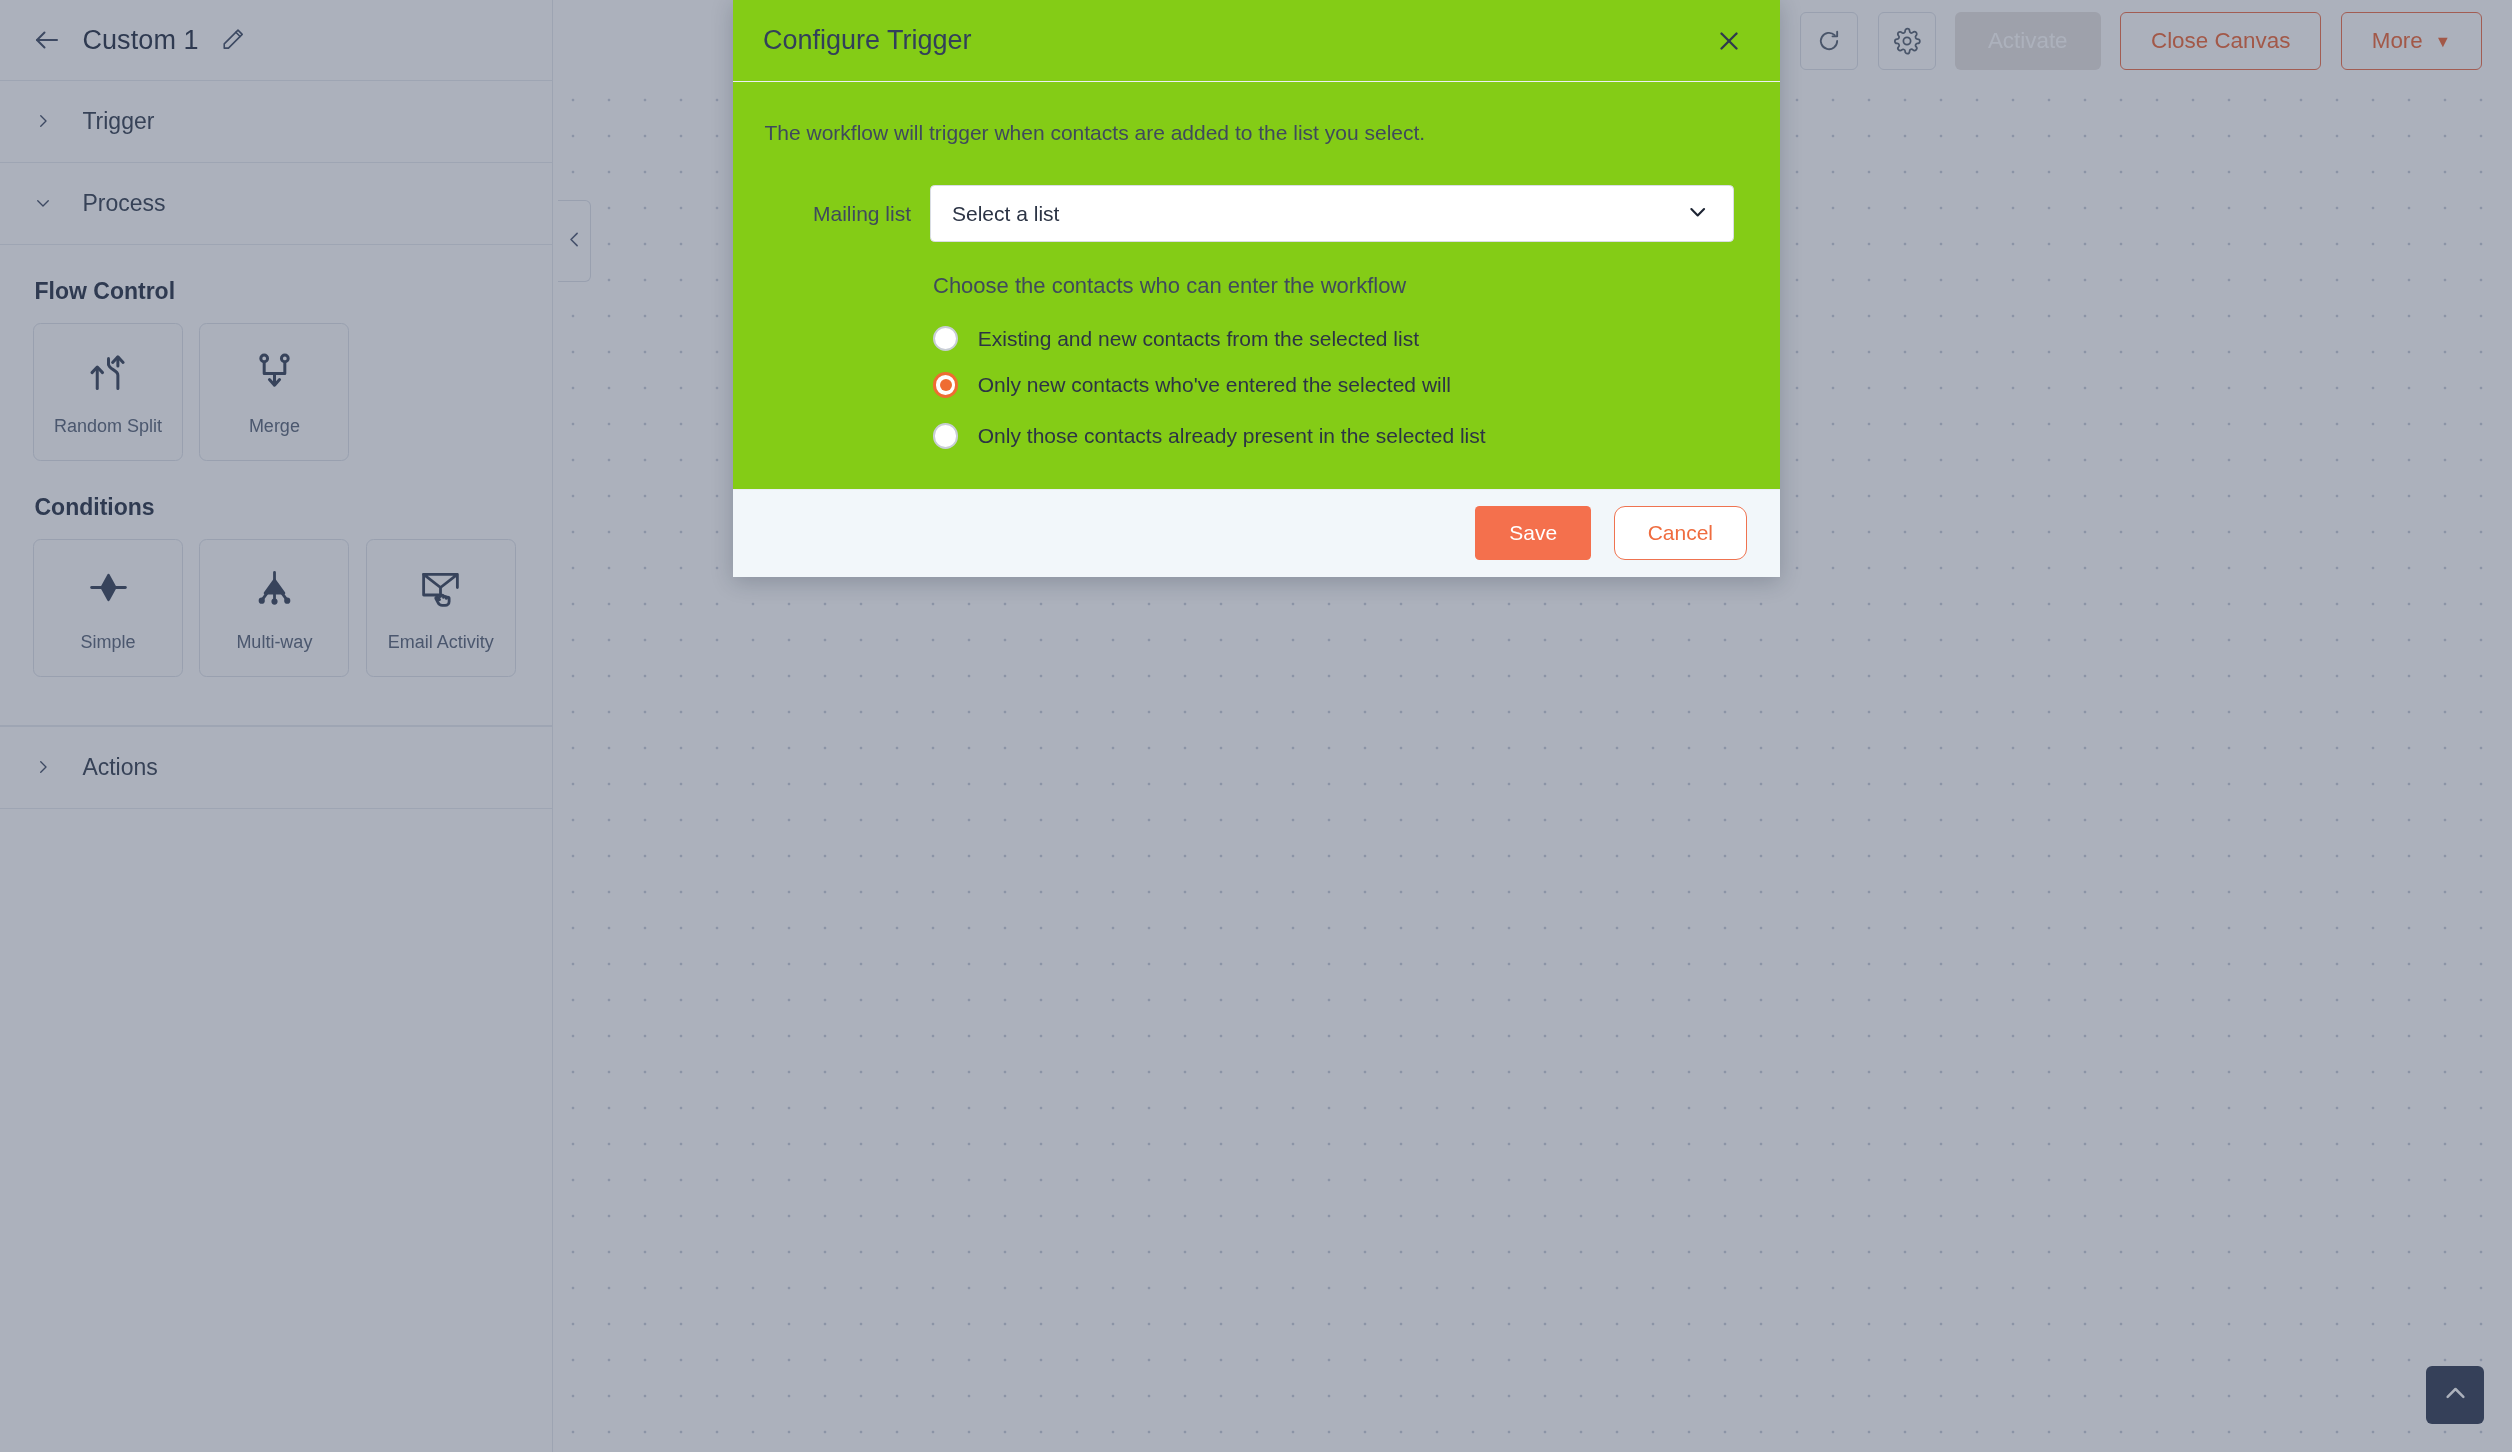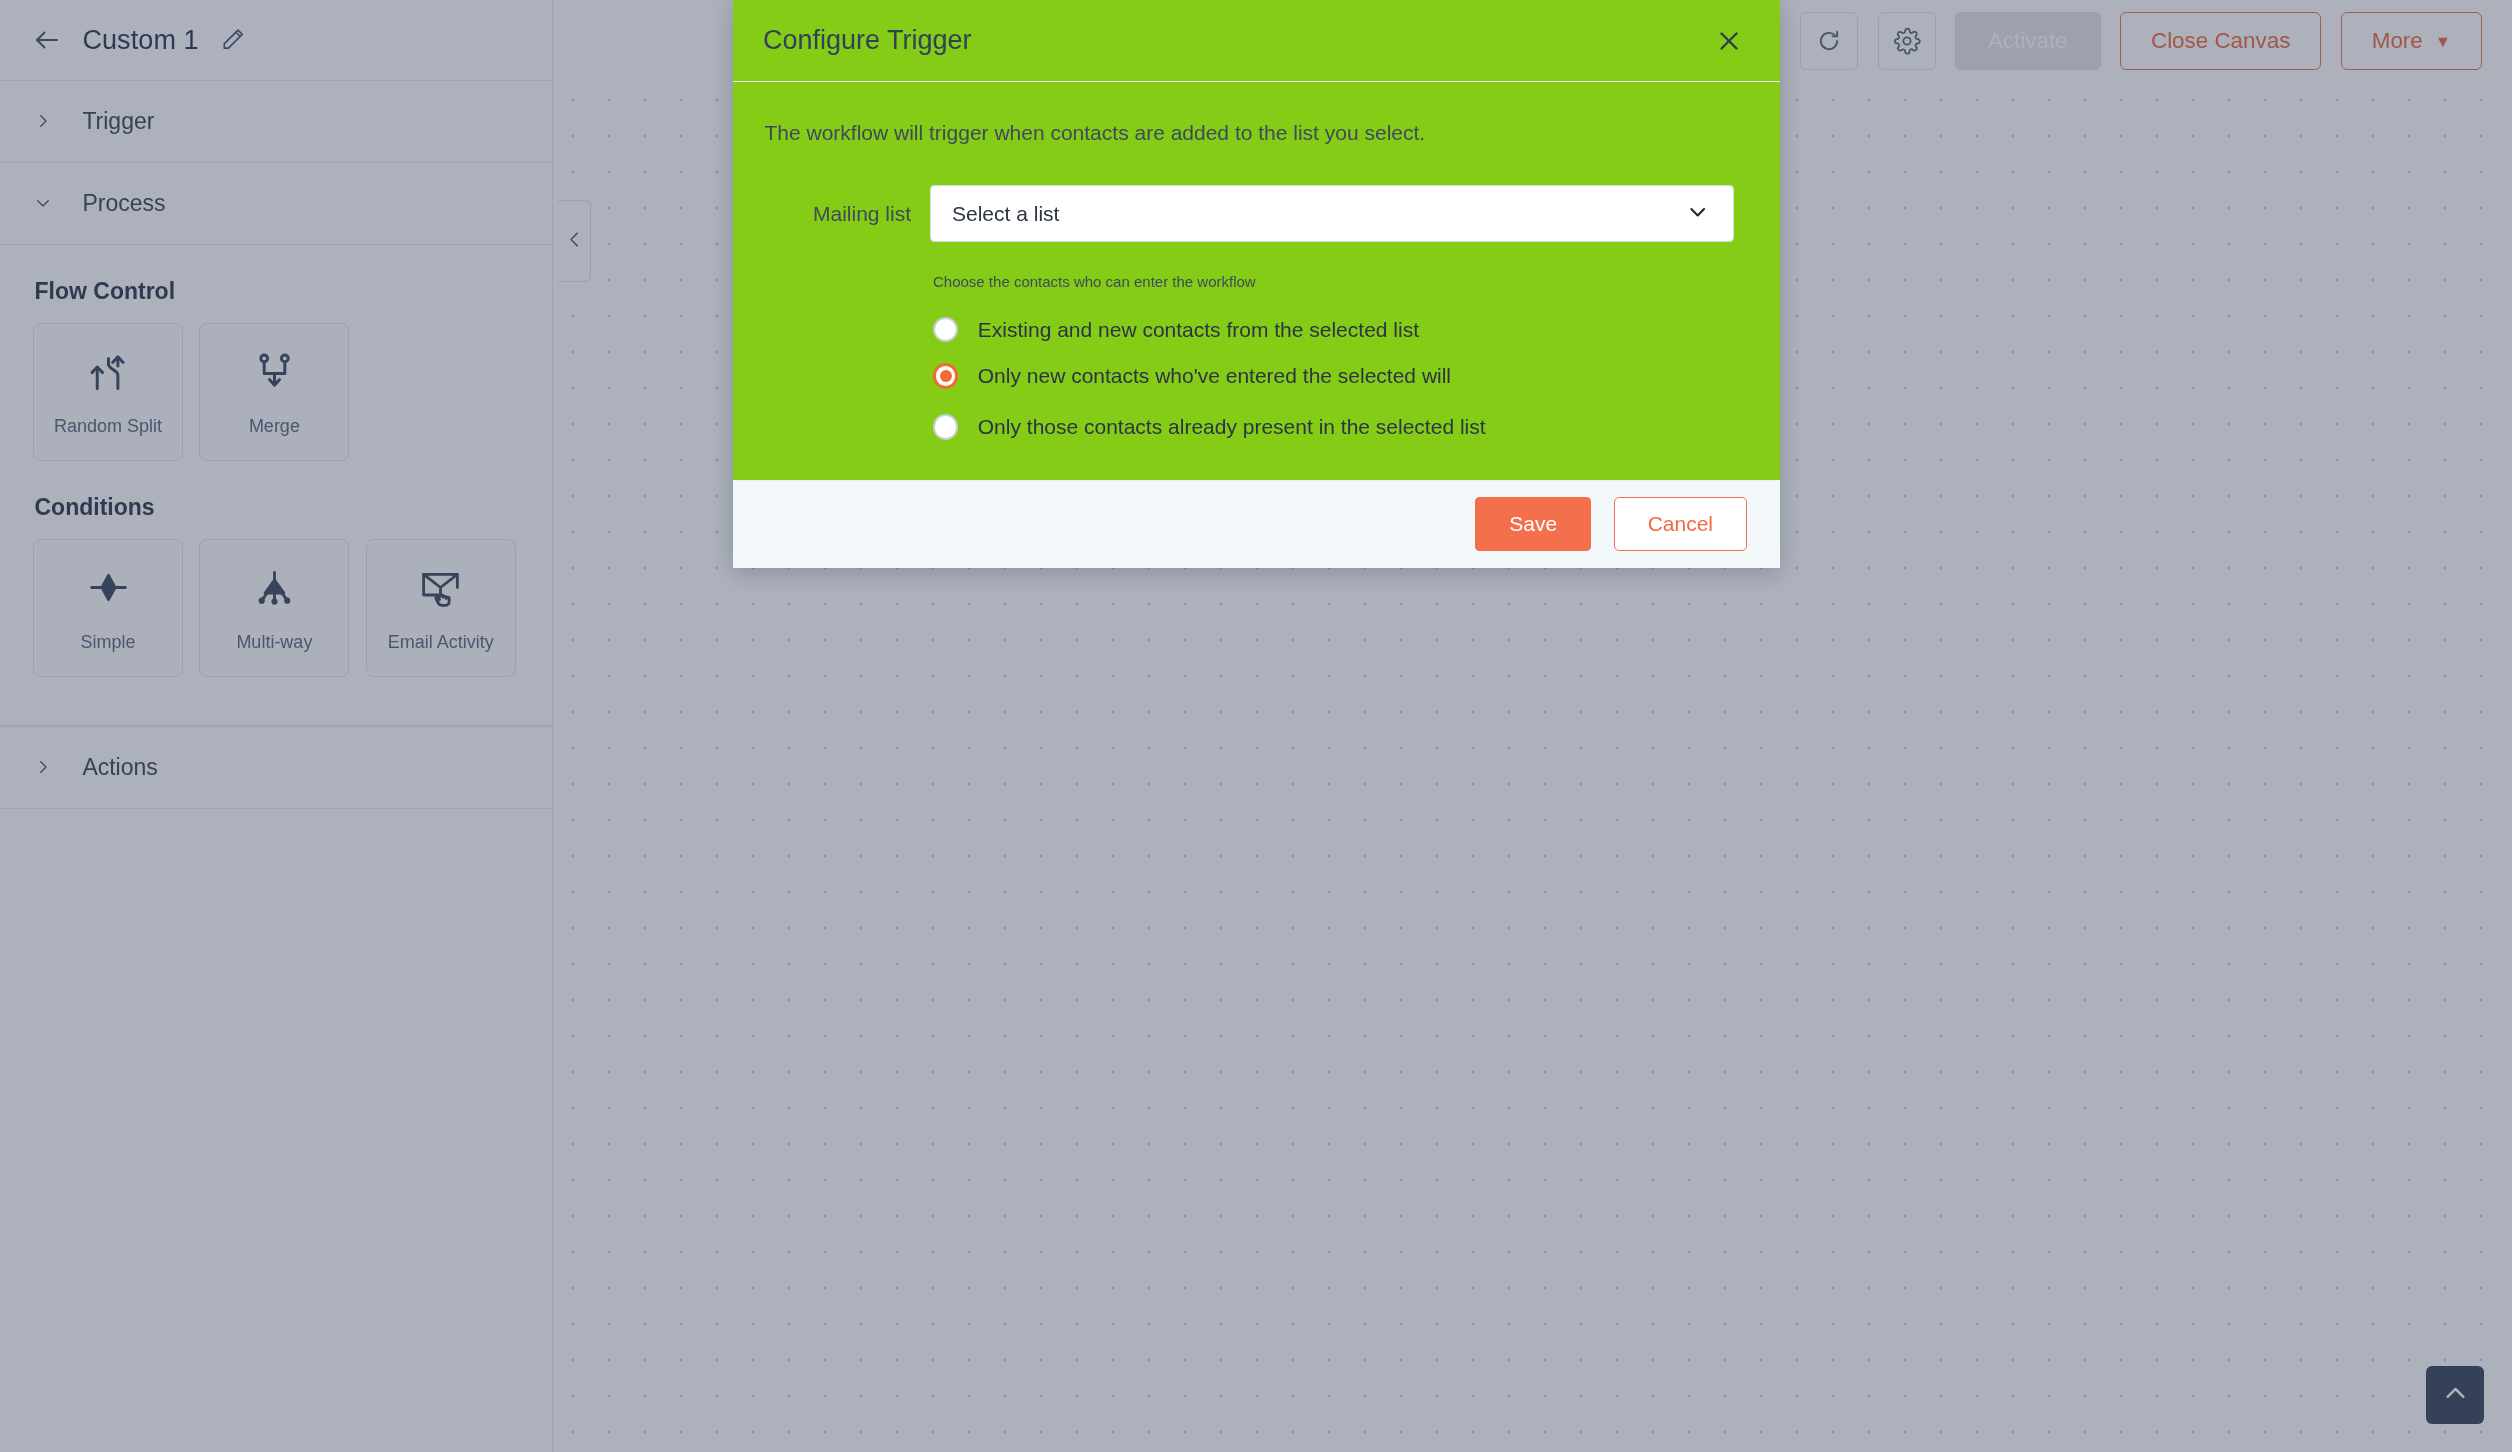--- a/index.html
+++ b/index.html
@@ -106,21 +106,21 @@
 
   .field-row { display: flex; align-items: center; gap: 19px; margin-bottom: 31px; }
   .field-label { font-size: 21px; color: #3f4a5c; width: 148px; text-align: right; }
   .select-box {
     width: 804px; height: 57px; border: 1.5px solid #d9dde4; border-radius: 4.5px;
     background: #ffffff; display: flex; align-items: center; justify-content: space-between;
     padding: 0 22.4px 0 21px; cursor: pointer;
   }
   .select-val { font-size: 21px; color: #2c3445; }
 
-  .choose-label { font-size: 15px; color: #3f4a5c; margin: 0 0 27px 170px; }
+  .choose-label { font-size: 22px; color: #3f4a5c; margin: 0 0 27px 170px; }
   .radio-item { display: flex; align-items: center; gap: 19.4px; margin: 0 0 21px 170px; cursor: pointer; }
   .radio {
     width: 25.4px; height: 25.4px; border-radius: 50%; border: 2.2px solid #c8cdd6;
     background: #ffffff; flex: none; position: relative;
   }
   .radio.on { border-color: #ef6c32; border-width: 3.7px; }
   .radio.on::after {
     content: ""; position: absolute; left: 50%; top: 50%;
     width: 12px; height: 12px; margin: -6px 0 0 -6px;
     border-radius: 50%; background: #ef6c32;
@@ -130,21 +130,21 @@
   .m-foot {
     background: #f2f7fa; border-top: 1.5px solid #eaeff3; height: 88px;
     display: flex; align-items: center; justify-content: flex-end; gap: 22.4px; padding-right: 33px;
   }
   .btn-save {
     height: 54px; padding: 0 34px; border-radius: 4.5px; border: none;
     background: #f4704d; color: #ffffff; font-size: 21px; cursor: pointer;
     display: flex; align-items: center;
   }
   .btn-cancel {
-    height: 54px; padding: 0 33px; border-radius: 5px; border: 1.5px solid #ef7350;
+    height: 54px; padding: 0 33px; border-radius: 11px; border: 1.5px solid #ef7350;
     background: #ffffff; color: #ef6c3f; font-size: 21px; cursor: pointer;
     display: flex; align-items: center;
   }
 </style>
 </head>
 <body>
 
 <div id="app">
 
   <div id="sidebar">

